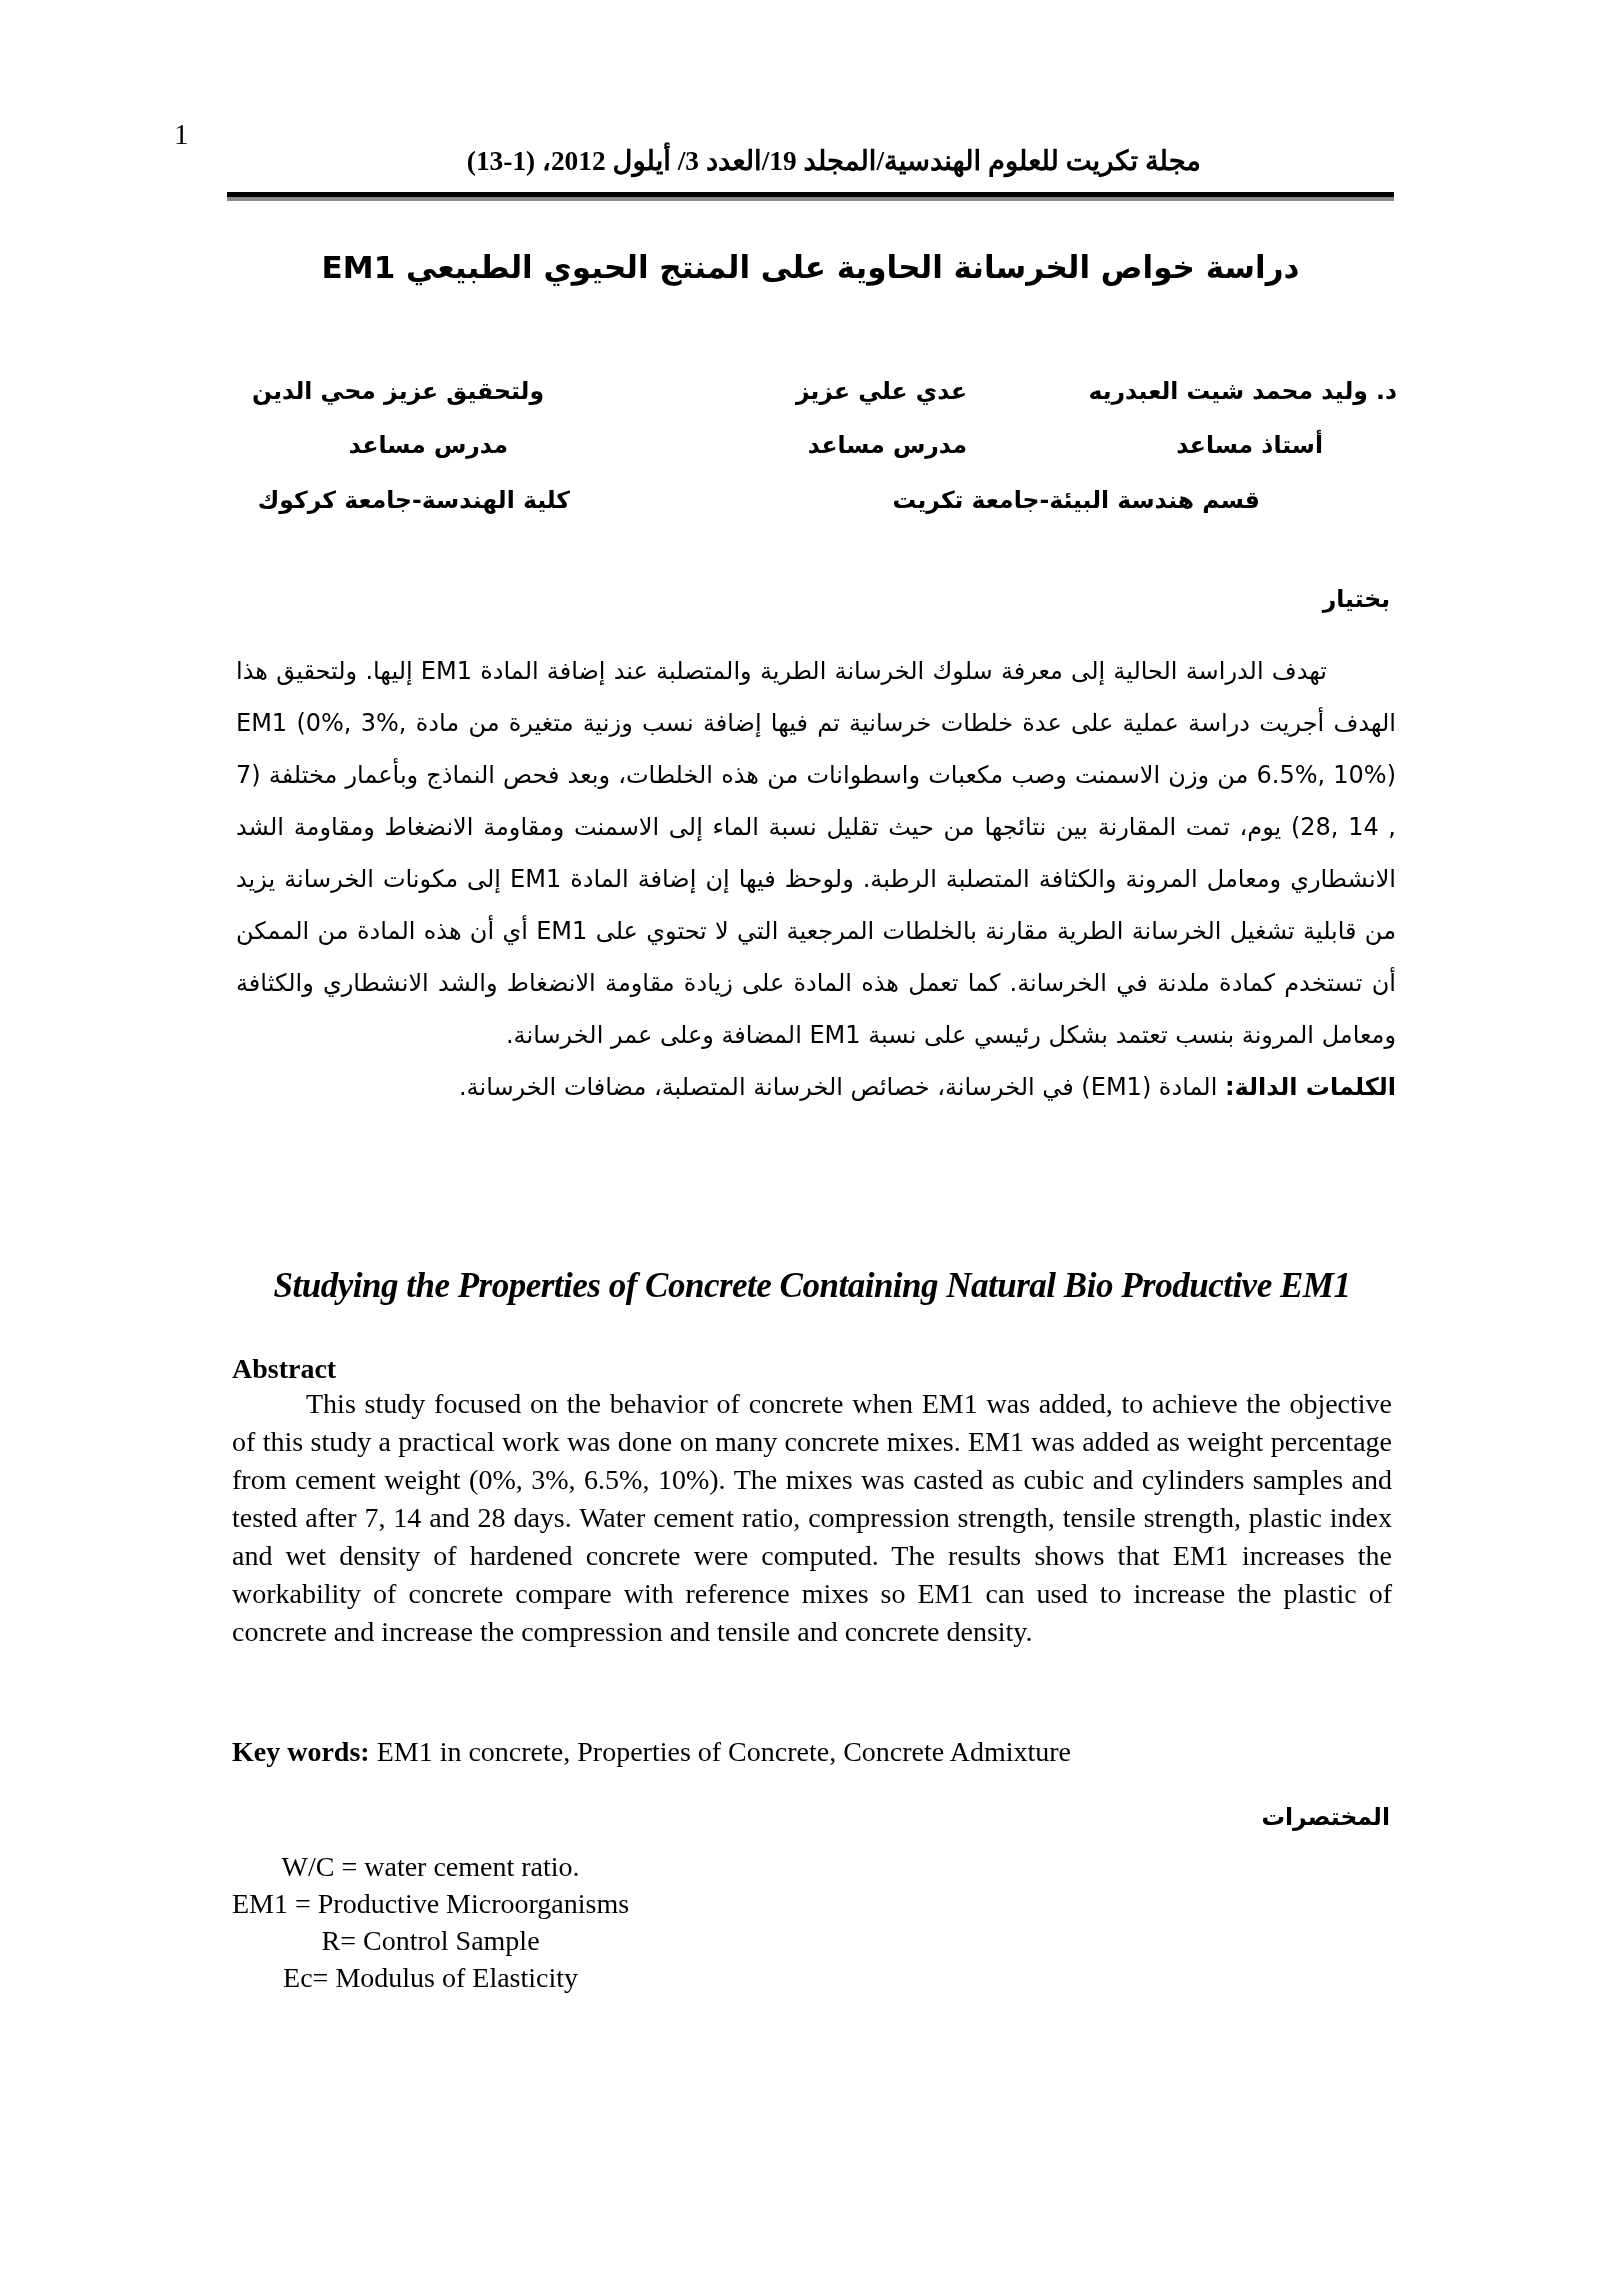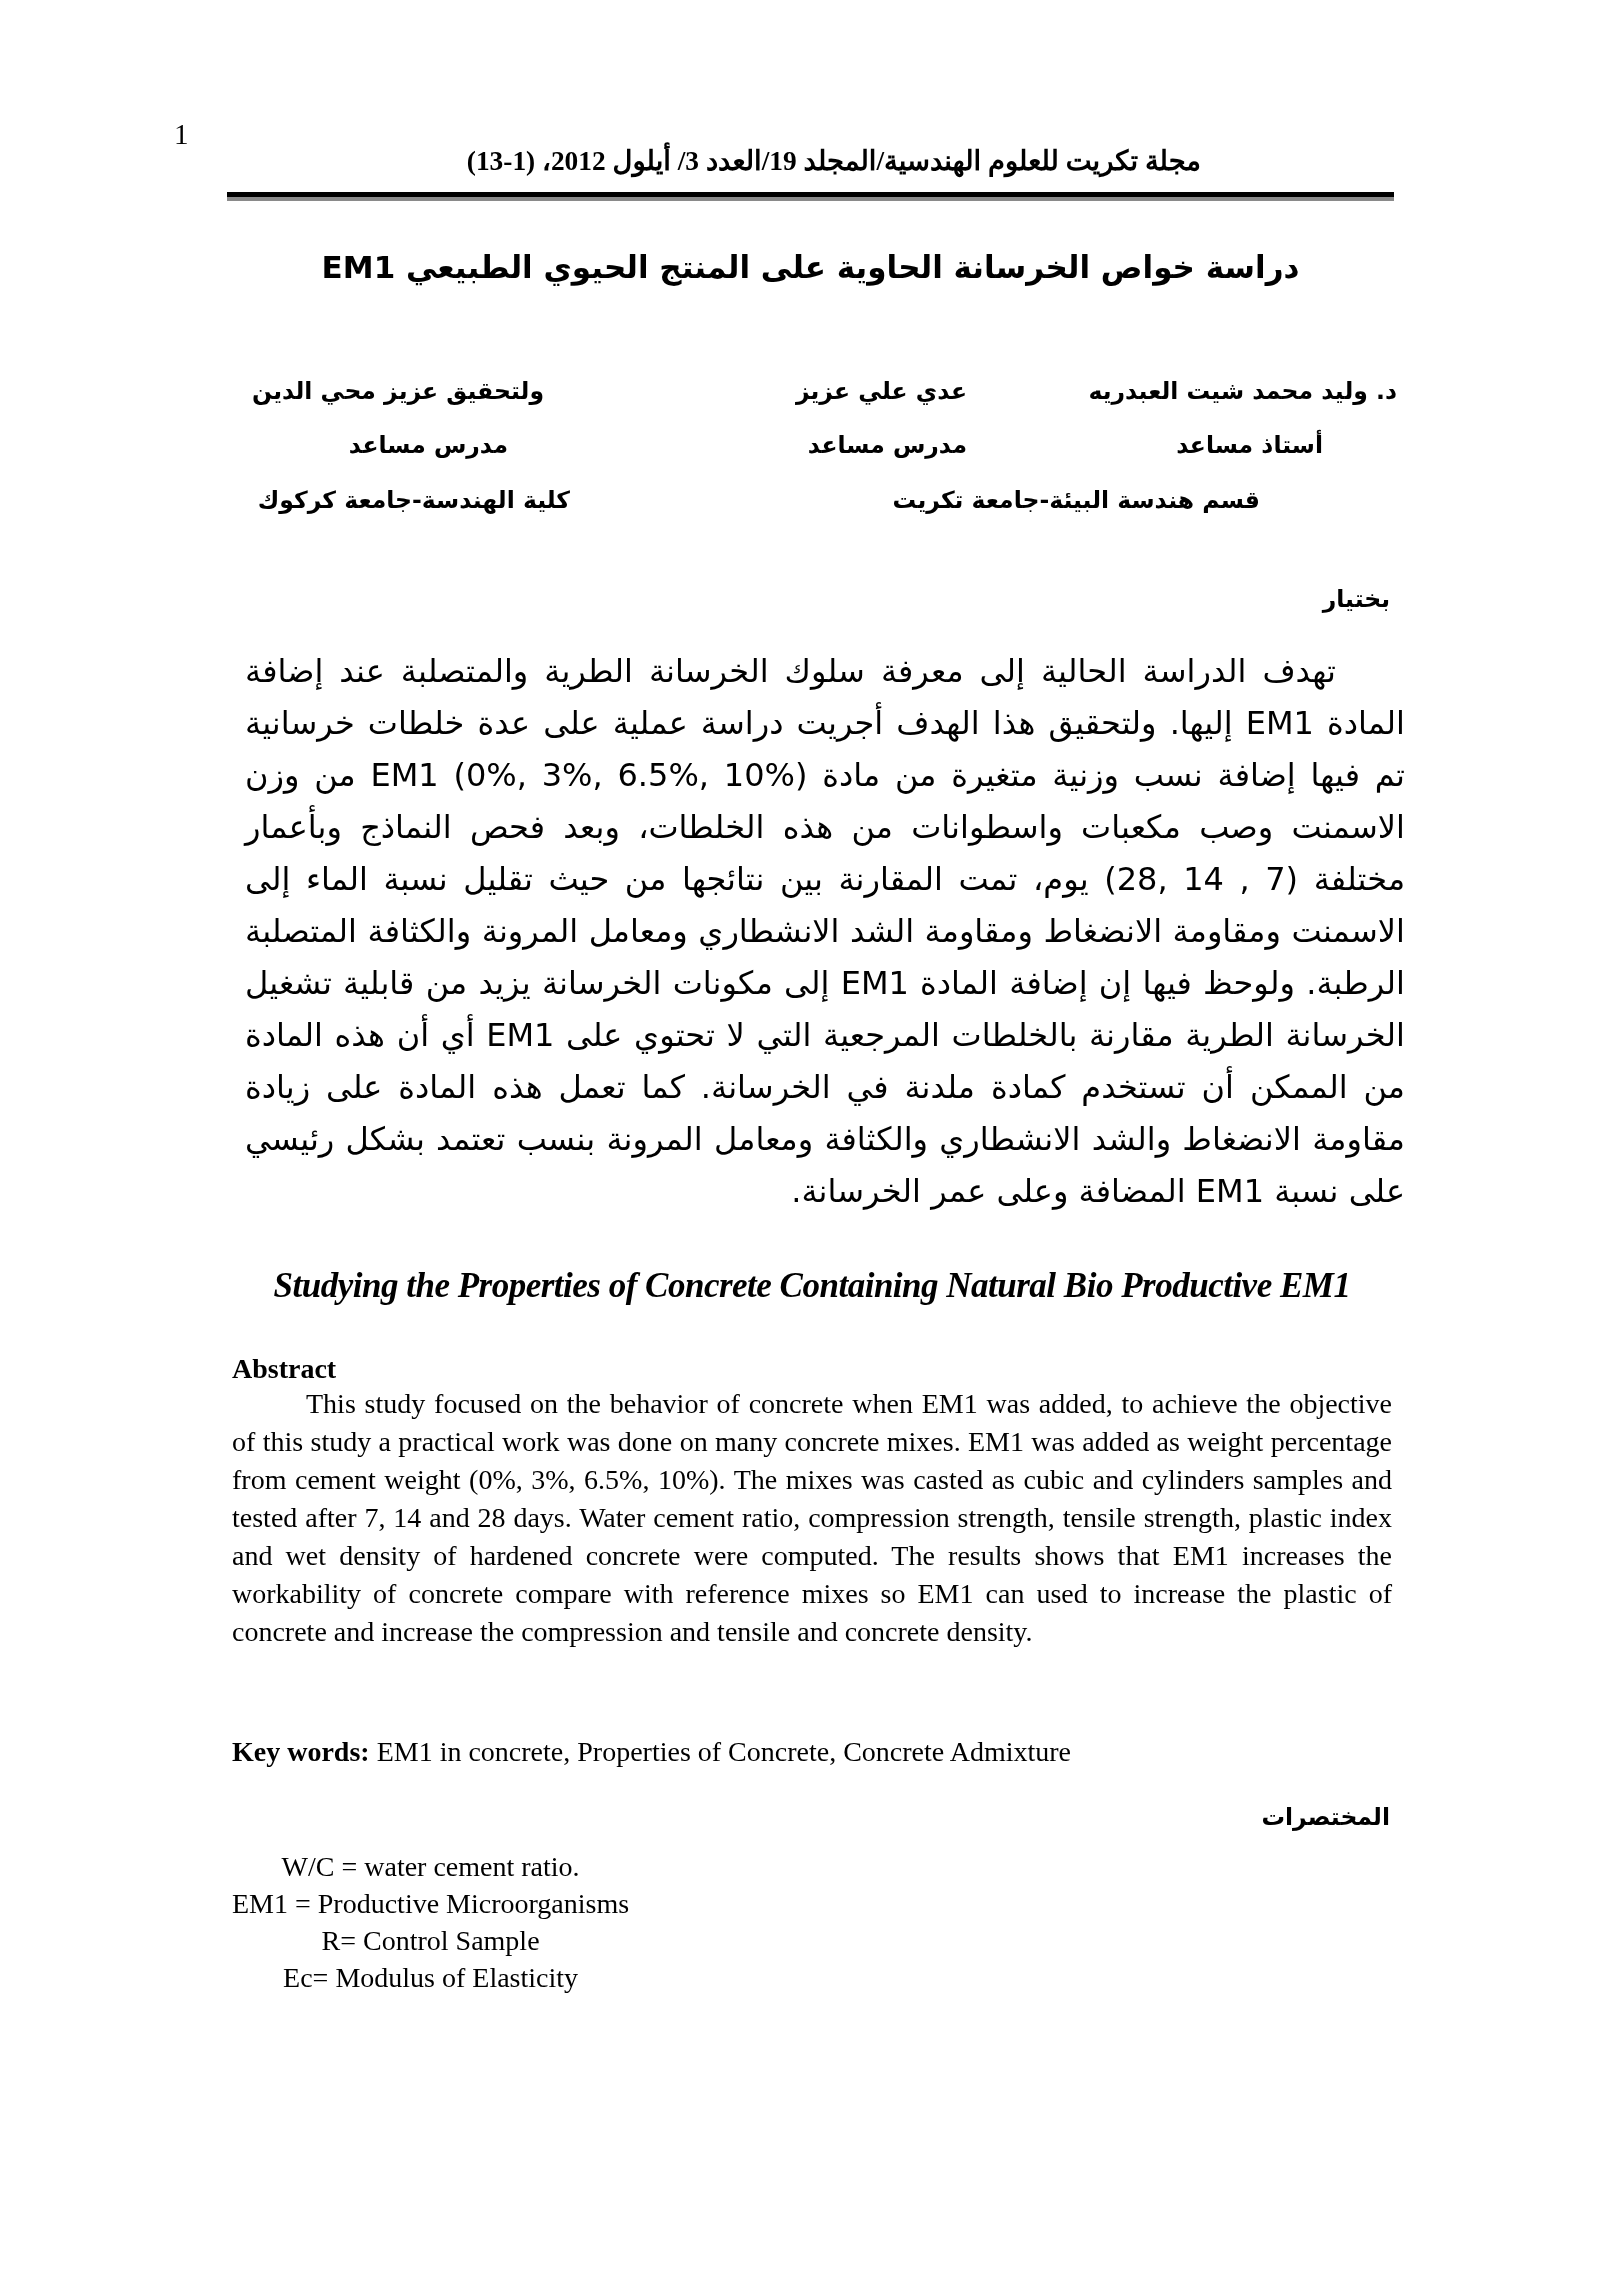--- a/index.html
+++ b/index.html
@@ -15,21 +15,21 @@
   #header-rule-shade { left: 227px; top: 197px; width: 1167px; height: 3.9px; background: #8a8a8a; }
 
   
   #arabic-title { left: 227px; width: 1167px; top: 247px; font-size: 31px; line-height: 41px; font-weight: bold; direction: rtl; text-align: center; }
 
   
   .author-cell { position: absolute; font-size: 23.5px; line-height: 29px; font-weight: bold; direction: rtl; text-align: right; white-space: nowrap; }
 
   
   #ar-abstract-heading { right: 231px; top: 584px; font-size: 23.5px; line-height: 31px; font-weight: bold; direction: rtl; text-align: right; }
-  #ar-abstract { left: 245px; width: 1160px; top: 645px; direction: rtl; text-align: justify; text-align-last: right; font-size: 32px; line-height: 52px; }
+  #ar-abstract { left: 236px; width: 1160px; top: 645px; direction: rtl; text-align: justify; text-align-last: right; font-size: 24px; line-height: 52px; }
   #ar-abstract .para { text-indent: 69px; margin: 0; }
   #ar-abstract .kw { margin: 0; }
   #ar-abstract .kw-label { font-weight: bold; }
 
   
   #en-title { left: 232px; width: 1160px; top: 1266px; font-size: 35px; line-height: 40px; font-weight: bold; font-style: italic; text-align: center; letter-spacing: -0.5px; }
   #en-abstract-heading { left: 232px; top: 1353px; font-size: 28px; line-height: 31px; font-weight: bold; }
   #en-abstract { left: 232px; width: 1160px; top: 1385px; font-size: 28px; line-height: 38px; text-align: justify; margin: 0; text-indent: 74px; }
   #en-keywords { left: 232px; top: 1735px; font-size: 28px; line-height: 33px; white-space: nowrap; }
   #en-keywords .kw-label { font-weight: bold; }
@@ -56,20 +56,21 @@
   <div class="author-cell sans" style="right:654px; top:431px;">مدرس مساعد</div>
   <div class="author-cell sans" style="right:1113px; top:431px;">مدرس مساعد</div>
 
   <div class="author-cell sans" style="right:361px; top:486px;">قسم هندسة البيئة-جامعة تكريت</div>
   <div class="author-cell sans" style="right:1051px; top:486px;">كلية الهندسة-جامعة كركوك</div>
 </div>
 
 <div id="ar-abstract-heading" class="abs sans">بختيار</div>
 <div id="ar-abstract" class="abs sans">
   <p class="para">تهدف الدراسة الحالية إلى معرفة سلوك الخرسانة الطرية والمتصلبة عند إضافة المادة EM1 إليها. ولتحقيق هذا الهدف أجريت دراسة عملية على عدة خلطات خرسانية تم فيها إضافة نسب وزنية متغيرة من مادة EM1 (0%, 3%, 6.5%, 10%) من وزن الاسمنت وصب مكعبات واسطوانات من هذه الخلطات، وبعد فحص النماذج وبأعمار مختلفة (7 , 14 ,28) يوم، تمت المقارنة بين نتائجها من حيث تقليل نسبة الماء إلى الاسمنت ومقاومة الانضغاط ومقاومة الشد الانشطاري ومعامل المرونة والكثافة المتصلبة الرطبة. ولوحظ فيها إن إضافة المادة EM1 إلى مكونات الخرسانة يزيد من قابلية تشغيل الخرسانة الطرية مقارنة بالخلطات المرجعية التي لا تحتوي على EM1 أي أن هذه المادة من الممكن أن تستخدم كمادة ملدنة في الخرسانة. كما تعمل هذه المادة على زيادة مقاومة الانضغاط والشد الانشطاري والكثافة ومعامل المرونة بنسب تعتمد بشكل رئيسي على نسبة EM1 المضافة وعلى عمر الخرسانة.</p>
+  <p class="kw"><span class="kw-label">الكلمات الدالة:</span> <span>المادة (EM1) في الخرسانة، خصائص الخرسانة المتصلبة،  مضافات الخرسانة.</span></p>
 </div>
 
 <div id="en-title" class="abs serif">Studying the Properties of Concrete Containing Natural Bio Productive EM1</div>
 <div id="en-abstract-heading" class="abs serif">Abstract</div>
 <p id="en-abstract" class="abs serif">This study focused on the behavior of concrete when EM1 was added, to achieve the objective of this study a practical work was done on many concrete mixes. EM1 was added as weight percentage from cement weight (0%, 3%, 6.5%, 10%). The mixes was casted as cubic and cylinders samples and tested after 7, 14 and 28 days. Water cement ratio, compression strength, tensile strength, plastic index and wet density of hardened concrete were computed. The results shows that EM1 increases the workability of concrete compare with reference mixes so EM1 can used to increase the plastic of concrete and increase the compression and tensile and concrete density.</p>
 <div id="en-keywords" class="abs serif"><span class="kw-label">Key words:</span><span> EM1 in concrete, Properties of Concrete, Concrete Admixture</span></div>
 
 <div id="abbrev-heading" class="abs sans">المختصرات</div>
 <ul id="abbrev-list" class="abs serif">
   <li>W/C = water cement ratio.</li>

